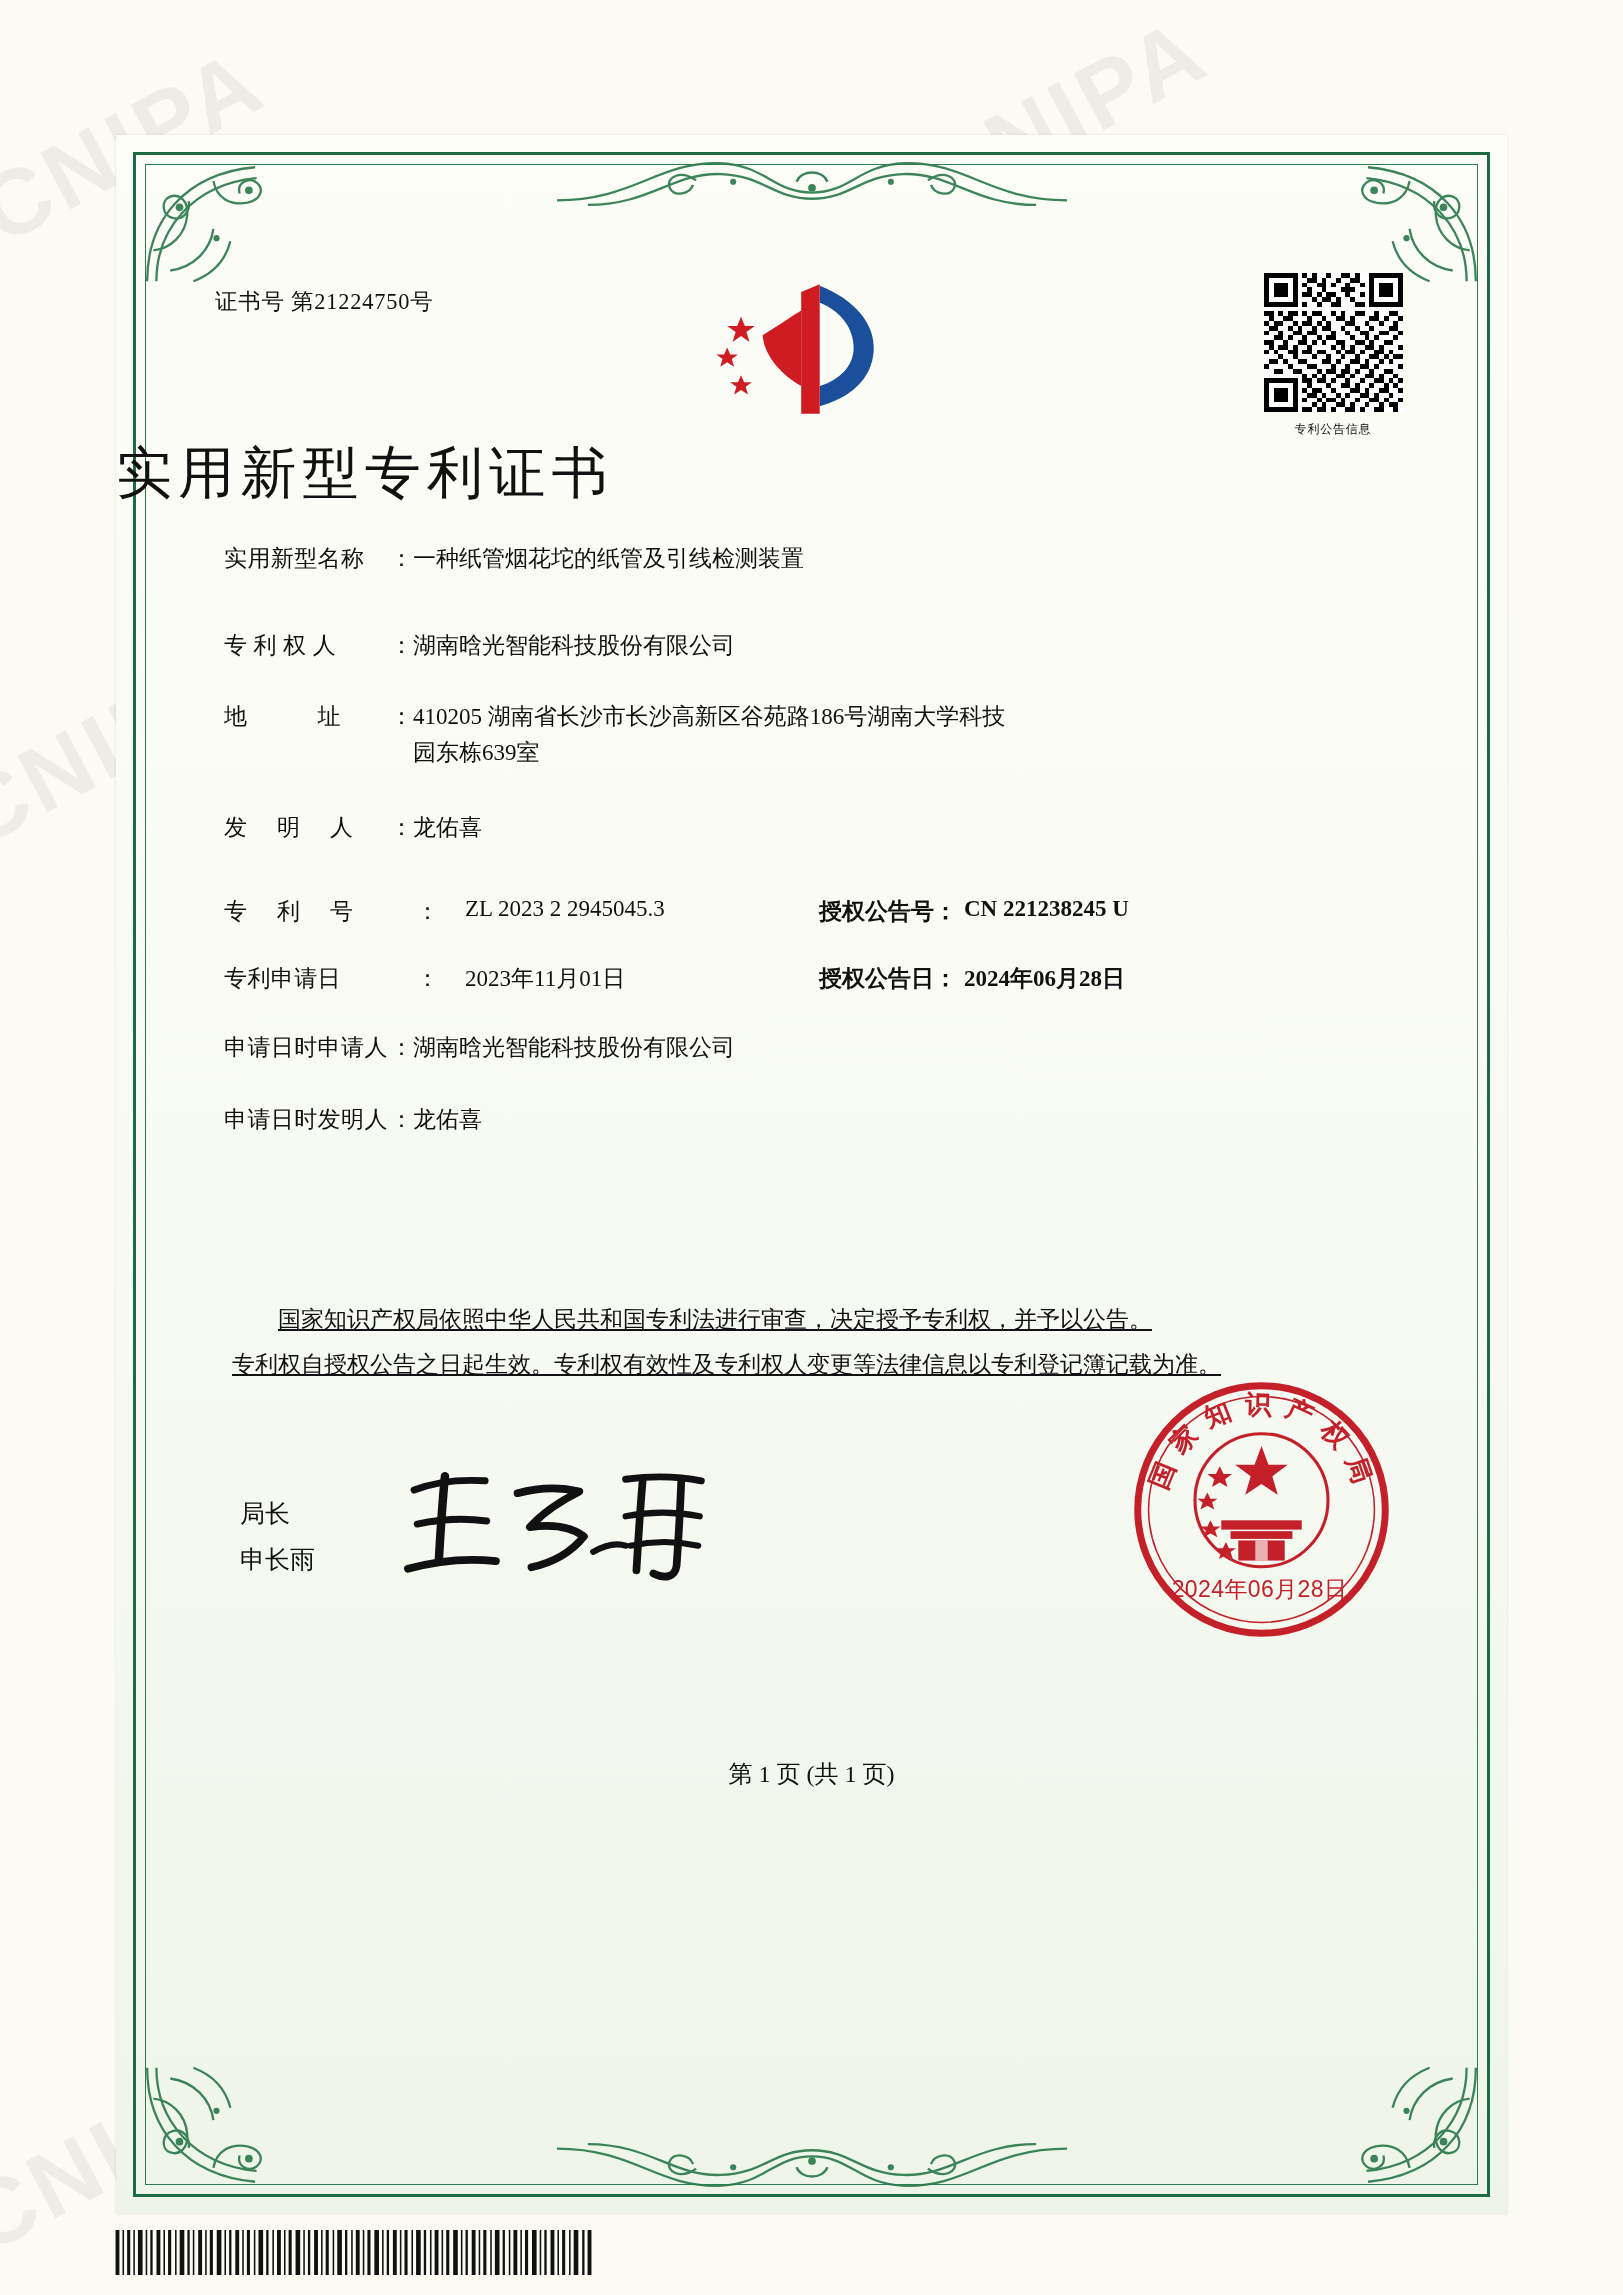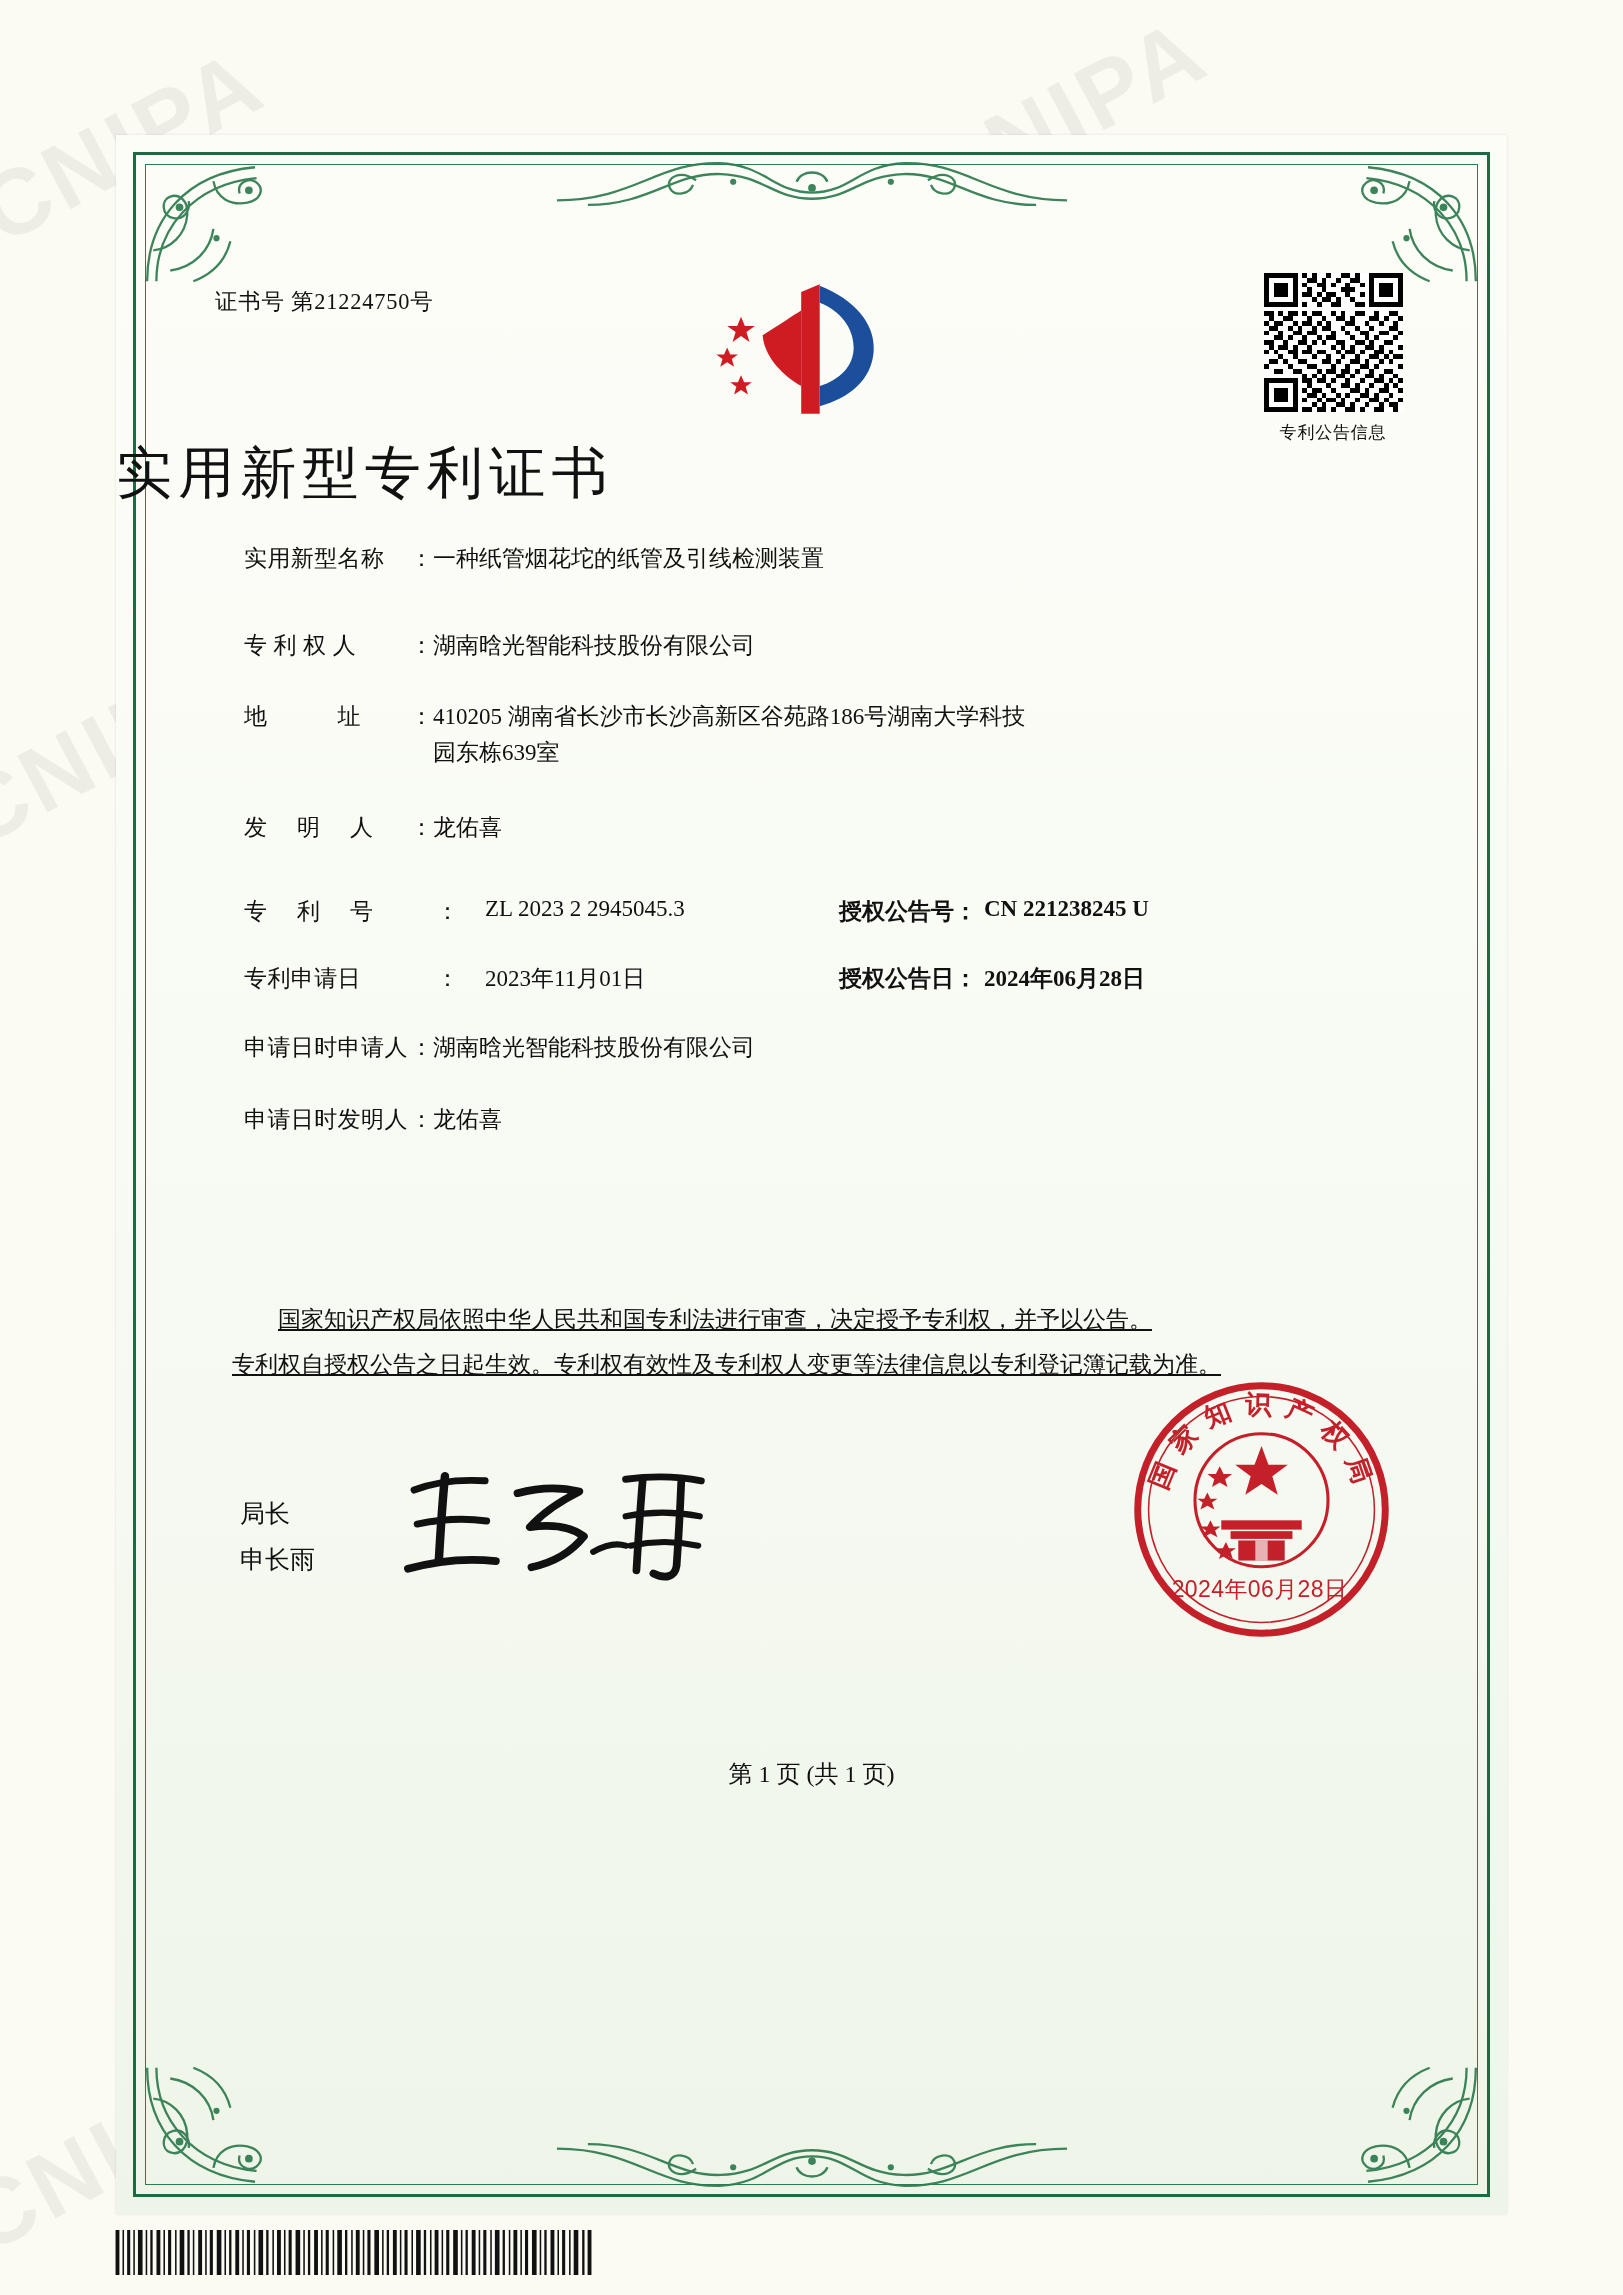--- a/index.html
+++ b/index.html
@@ -100,21 +100,21 @@
     text-align: center;
   }
   .qr-code {
     width: 139px;
     height: 139px;
     margin: 0 auto;
     display:block;
   }
   .qr-caption {
     margin-top: 9.3px;
-    font-size: 17px;
+    font-size: 12px;
     color: #111;
     letter-spacing: 0.8px;
   }
 
   .emblem {
     position: absolute;
     left: 50%;
     top: 135px;
     transform: translateX(-50%);
     width: 216px;
@@ -128,21 +128,21 @@
     top: 301px;
     text-align: left;
     font-size: 56px;
     font-weight: normal;
     letter-spacing: 6.2px;
     color: #111;
   }
 
   .fields {
     position: absolute;
-    left: 128px;
+    left: 108px;
     right: 93px;
     top: 406px;
   }
   .frow {
     display: flex;
     align-items: flex-start;
     margin-bottom: 0;
     font-size: 23px;
     color: #111;
     line-height: 1.55;

